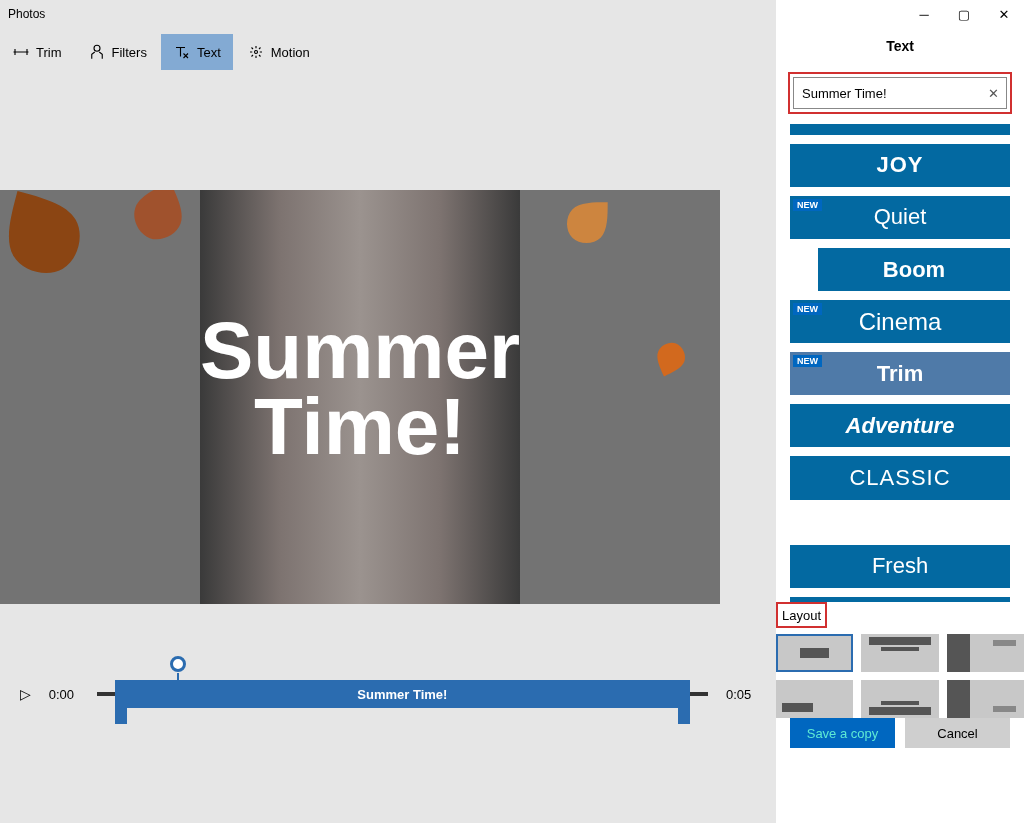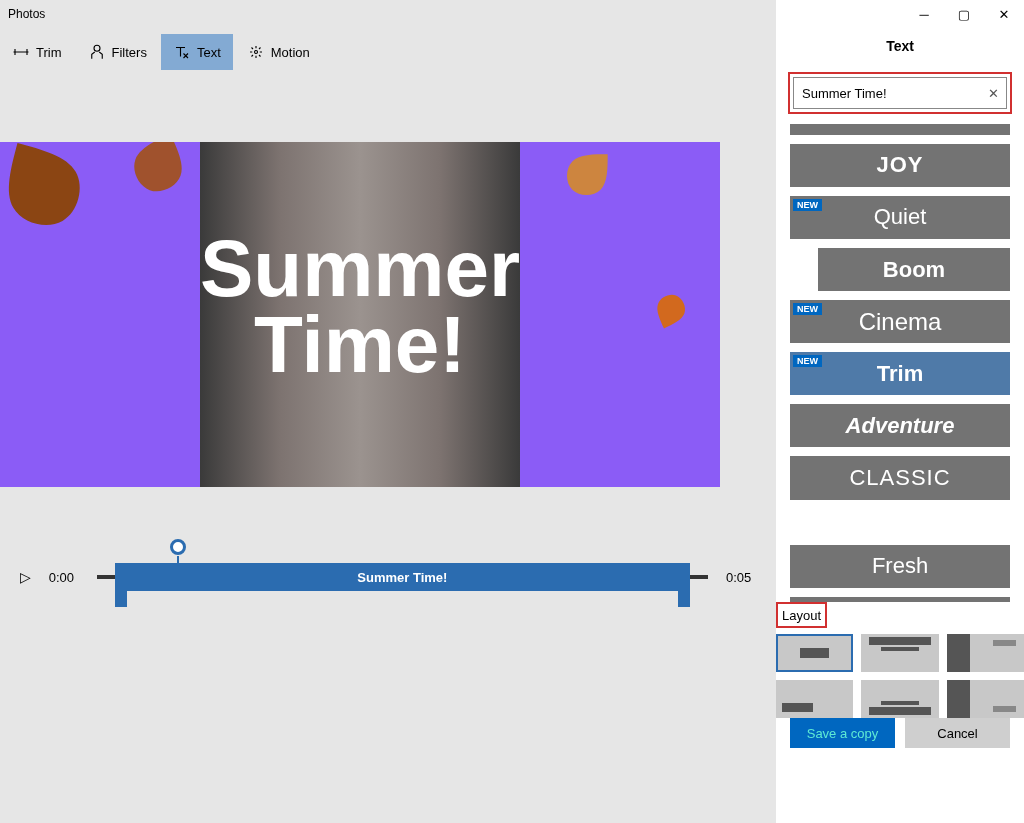--- a/index.html
+++ b/index.html
@@ -7,21 +7,21 @@
     
     .main-area { flex: 1; display: flex; flex-direction: column; }
     .titlebar { height: 28px; display: flex; align-items: center; padding: 0 8px; font-size: 12px; }
     
     .toolbar { height: 48px; display: flex; align-items: center; justify-content: flex-start; gap: 2px; }
     .tool-btn { height: 36px; padding: 0 12px; display: flex; align-items: center; gap: 6px; font-size: 13px; cursor: pointer; }
     .tool-btn.active { background: #83aad3; }
     .tool-btn svg { width: 18px; height: 18px; }
     
     .preview-area { flex: 1; display: flex; flex-direction: column; }
-    .video-preview { width: 720px; height: 345px; background: #8b5cf6; margin-top: 66px; position: relative; overflow: hidden; }
+    .video-preview { width: 720px; height: 414px; background: #737373; margin-top: 114px; position: relative; overflow: hidden; }
     .video-center { position: absolute; left: 200px; top: 0; width: 320px; height: 100%; background: linear-gradient(90deg, #3a3a3a, #7d7370, #9b938f, #7d7370, #3a3a3a); }
     .overlay-text { position: absolute; top: 50%; left: 50%; transform: translate(-50%, -55%); color: #fff; font-size: 80px; font-weight: 900; text-align: center; line-height: 0.95; }
     .leaf { position: absolute; width: 60px; height: 60px; }
     .leaf svg { width: 100%; height: 100%; }
     
     .timeline-area { height: 140px; padding: 40px 20px 0; display: flex; align-items: center; gap: 18px; }
     .play-btn { font-size: 14px; cursor: pointer; }
     .time-label { font-size: 13px; min-width: 30px; }
     .timeline { flex: 1; position: relative; height: 60px; display: flex; align-items: center; }
     .timeline-track { width: 100%; height: 4px; background: #333; }
@@ -36,21 +36,21 @@
     .window-controls { height: 28px; display: flex; justify-content: flex-end; align-items: center; gap: 0; }
     .win-btn { width: 40px; height: 28px; display: flex; align-items: center; justify-content: center; font-size: 13px; cursor: pointer; }
     .panel-title { text-align: center; font-size: 14px; font-weight: 600; padding: 10px 0 18px; }
     
     .text-input-wrap { margin: 0 12px 10px; border: 2px solid #d13030; padding: 3px; }
     .text-input { width: 100%; height: 32px; border: 1px solid #888; padding: 0 28px 0 8px; font-size: 13px; position: relative; }
     .text-input-inner { position: relative; }
     .clear-x { position: absolute; right: 8px; top: 50%; transform: translateY(-50%); font-size: 13px; cursor: pointer; color: #555; }
     
     .styles-list { margin: 0 14px; overflow: hidden; height: 478px; display: flex; flex-direction: column; gap: 9px; }
-    .style-item { height: 48px; background: #737373; display: flex; align-items: center; justify-content: center; color: #fff; font-size: 22px; position: relative; cursor: pointer; }
+    .style-item { height: 48px; background: #0369a1; display: flex; align-items: center; justify-content: center; color: #fff; font-size: 22px; position: relative; cursor: pointer; }
     .style-item.first { height: 12px; }
     .style-item.last { height: 6px; }
     .style-item.selected { background: #4f7aa8; font-weight: 900; }
     .new-badge { position: absolute; left: 3px; top: 3px; background: #0067c0; color: #fff; font-size: 9px; font-weight: 700; padding: 1px 4px; }
     .st-joy { font-weight: 900; letter-spacing: 1px; }
     .st-quiet { font-family: Georgia, serif; }
     .st-boom { font-weight: 900; margin-left: 28px; }
     .st-cinema { font-weight: 300; font-size: 24px; }
     .st-adventure { font-weight: 900; font-style: italic; font-family: Impact, sans-serif; }
     .st-classic { font-family: Georgia, serif; letter-spacing: 1px; }

